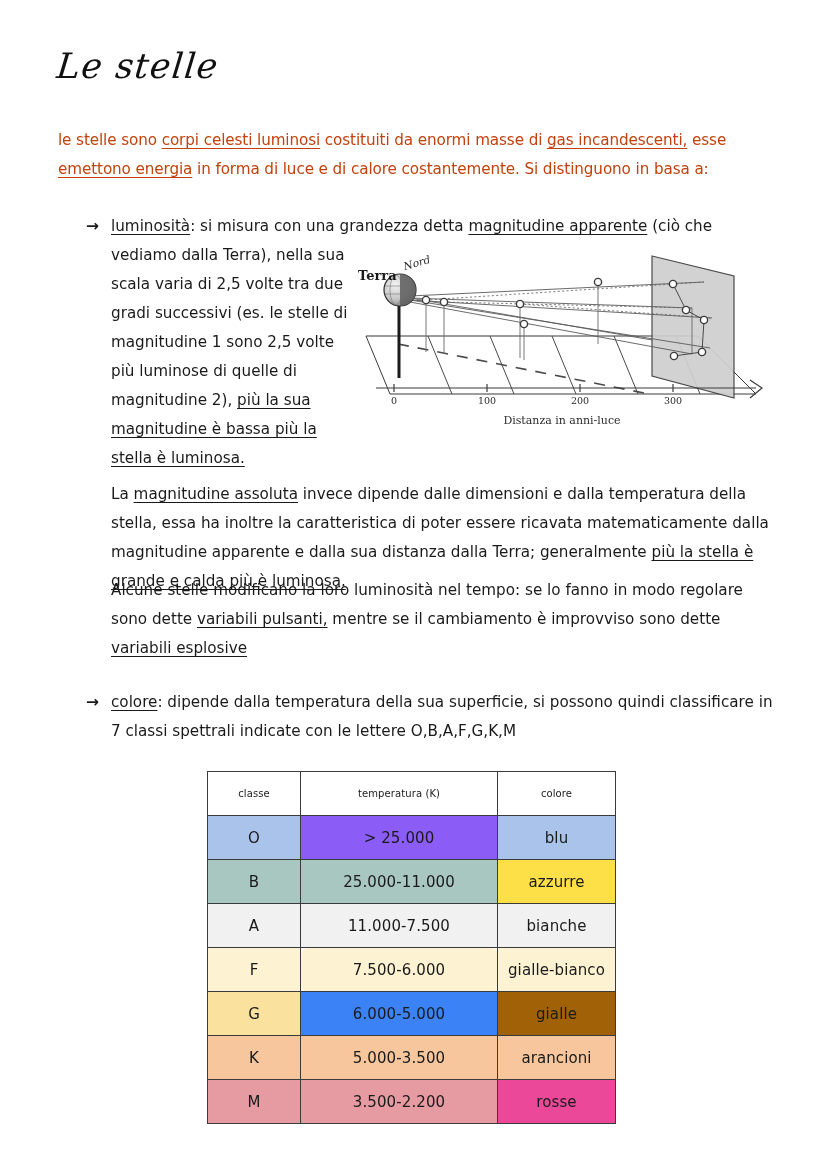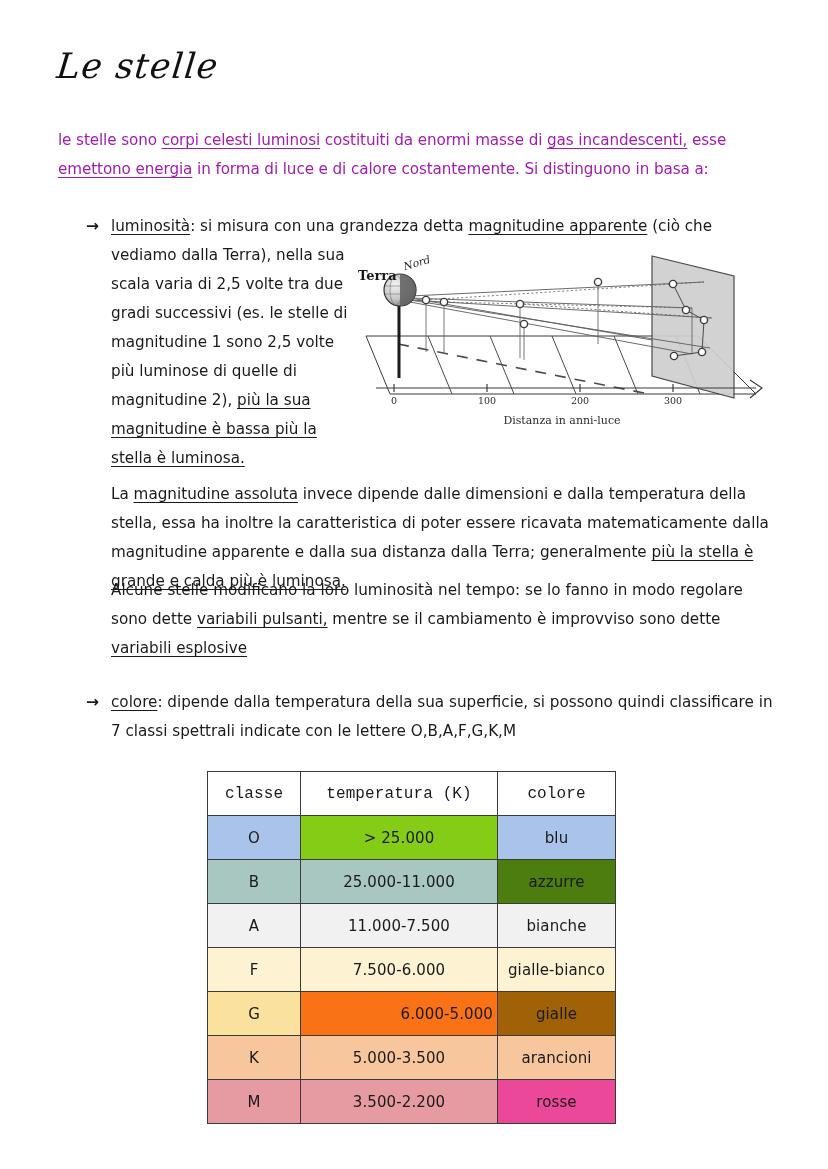--- a/index.html
+++ b/index.html
@@ -36,21 +36,21 @@
     color: #111111;
     transform: skewX(-6deg);
     white-space: nowrap;
   }
 
   
   .body-text {
     position: absolute;
     font-size: 15.2px;
     line-height: 29px;
-    color: #a21caf;
+    color: #c2410c;
     letter-spacing: -0.1px;
   }
 
   .intro {
     left: 58px;
     top: 126px;
     width: 715px;
   }
 
   u.u, .u {
@@ -134,22 +134,21 @@
     font-weight: 400;
     letter-spacing: 0.1px;
   }
   #spectral-table col.c-classe { width: 93px; }
   #spectral-table col.c-temp   { width: 197px; }
   #spectral-table col.c-colore { width: 118px; }
 
   #spectral-table thead th {
     background: #ffffff;
     border: 1.6px solid #3a3a3a;
-    font-size: 16px;
-    font-family: Liberation Mono, monospace;
+    font-size: 10px;
   }
   #spectral-table tbody td {
     border: 1.6px solid #3a3a3a;
   }
 
   tr.row-O td { background: #a9c3ea; border-color: #4a6a92; }
   tr.row-B td { background: #a9c7c1; border-color: #4e6d68; }
   tr.row-A td { background: #f1f1f1; border-color: #4a4a4a; }
   tr.row-F td { background: #fdf2d2; border-color: #8a7a3c; }
   tr.row-G td { background: #fbe19e; border-color: #8a6f2a; }
@@ -310,41 +309,41 @@
     <thead>
       <tr>
         <th>classe</th>
         <th>temperatura (K)</th>
         <th>colore</th>
       </tr>
     </thead>
     <tbody>
       <tr class="row-O">
         <td style="background: rgb(169, 195, 234);">O</td>
-        <td style="background: #84cc16;">&gt; 25.000</td>
+        <td style="background: #8b5cf6;">&gt; 25.000</td>
         <td style="background: rgb(169, 195, 234);">blu</td>
       </tr>
       <tr class="row-B">
         <td style="background: rgb(169, 199, 193);">B</td>
         <td style="background: rgb(169, 199, 193);">25.000-11.000</td>
-        <td style="background: #4d7c0f; text-align: center;">azzurre</td>
+        <td style="background: #fde047; text-align: center;">azzurre</td>
       </tr>
       <tr class="row-A">
         <td style="background: rgb(241, 241, 241);">A</td>
         <td style="background: rgb(241, 241, 241); text-align: center;">11.000-7.500</td>
         <td style="background: rgb(241, 241, 241); text-align: center;">bianche</td>
       </tr>
       <tr class="row-F">
         <td style="background: rgb(253, 242, 210);">F</td>
-        <td style="background: rgb(253, 242, 210);">7.500-6.000</td>
+        <td style="background: rgb(253, 242, 210); border-radius: 7px;">7.500-6.000</td>
         <td style="background: rgb(253, 242, 210);">gialle-bianco</td>
       </tr>
       <tr class="row-G">
         <td style="background: rgb(251, 225, 158);">G</td>
-        <td style="background: #f97316; text-align: right;">6.000-5.000</td>
+        <td style="background: #3b82f6;">6.000-5.000</td>
         <td style="background: #a16207;">gialle</td>
       </tr>
       <tr class="row-K">
         <td style="background: rgb(247, 198, 156);">K</td>
         <td style="background: rgb(247, 198, 156);">5.000-3.500</td>
         <td style="background: rgb(247, 198, 156);">arancioni</td>
       </tr>
       <tr class="row-M">
         <td style="background: rgb(230, 154, 161);">M</td>
         <td style="background: rgb(230, 154, 161);">3.500-2.200</td>

